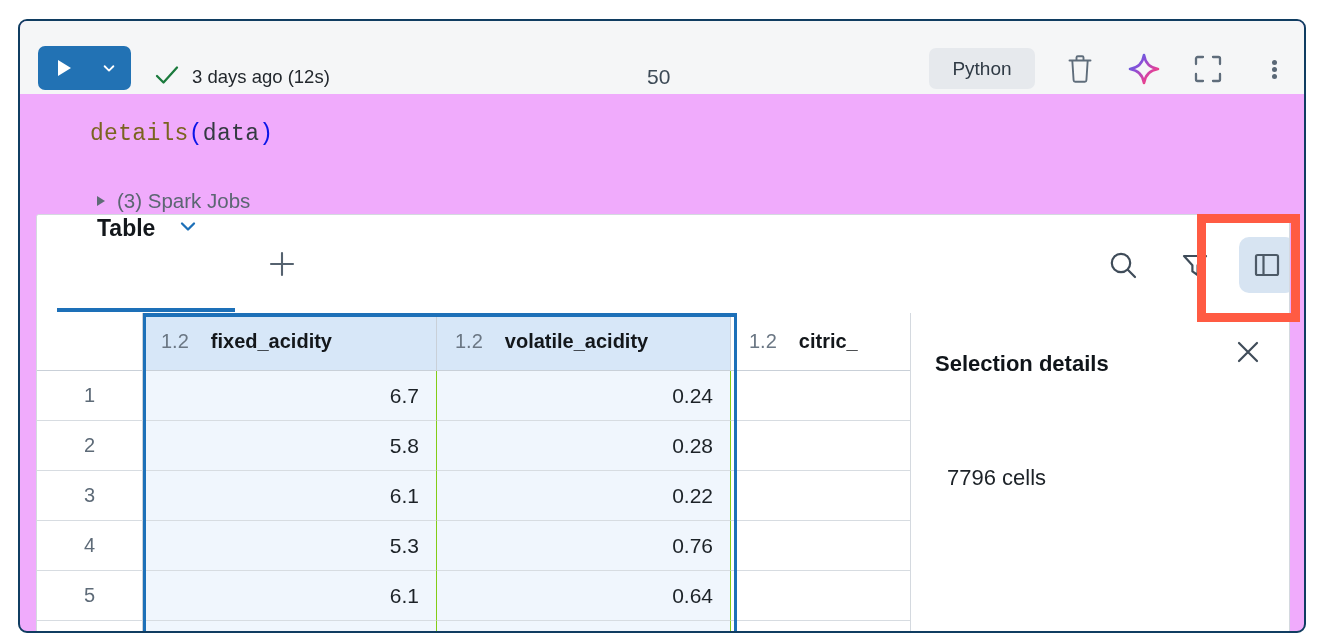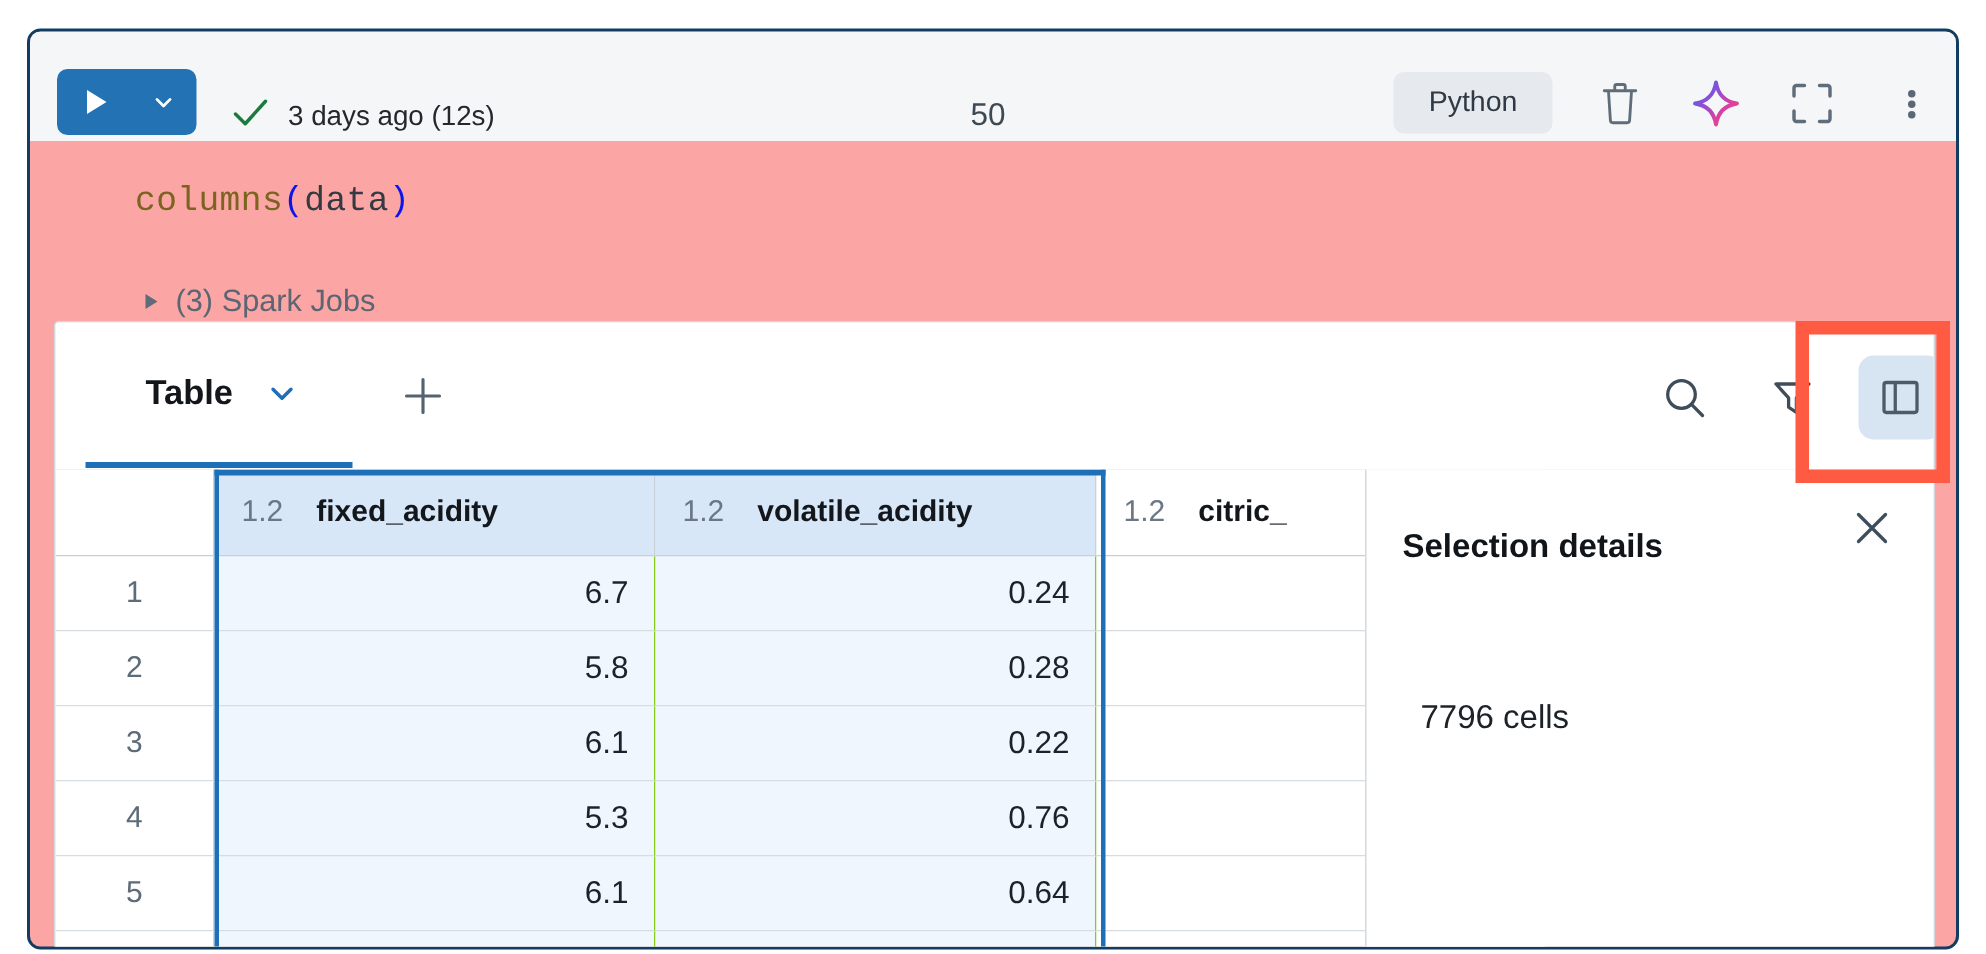--- a/index.html
+++ b/index.html
@@ -12,21 +12,21 @@
     overflow:hidden;
   }
 
   
   .cell-frame{
     position:absolute;
     left:18px; top:19px;
     width:1288px; height:614px;
     border:2px solid #103d61;
     border-radius:9px;
-    background:#fca5a5;
+    background:#f0abfc;
     box-sizing:border-box;
     overflow:hidden;
   }
 
   
   .cmdbar{
     position:absolute; left:0; top:0;
     width:100%; height:73px;
     background:#f5f6f7;
   }
@@ -112,21 +112,21 @@
     overflow:hidden;
   }
   .tabbar{
     position:absolute;left:0;top:0;width:100%;height:98px;
     background:#fff;
     border-bottom:1px solid #d9dee3;
   }
   .tab-table{
     position:absolute;left:20px;top:0;
     width:178px;height:97px;
-    display:flex;align-items:center;gap:22px;
+    display:flex;align-items:flex-start;gap:22px;
     padding-left:40px;
     box-sizing:border-box;
     border-bottom:4px solid #1d70b8;
     cursor:pointer;
   }
   .tab-label{ font-size:23px;font-weight:bold;color:#13171b;}
   .tab-plus{
     position:absolute;left:226px;top:30px;
     width:38px;height:38px;
     display:flex;align-items:center;justify-content:center;
@@ -316,21 +316,21 @@
 
     <div class="ico-btn ico-kebab">
       <div>
         <div class="kdot"></div>
           <div class="kdot"></div>
           <div class="kdot"></div>
       </div>
     </div>
   </div>
 
-  <div class="code-line"><span class="tok-fn">columns</span><span class="tok-paren">(</span><span class="tok-id">data</span><span class="tok-paren">)</span></div>
+  <div class="code-line"><span class="tok-fn">details</span><span class="tok-paren">(</span><span class="tok-id">data</span><span class="tok-paren">)</span></div>
 
   <div class="spark-row">
     <span class="tri-right"></span>
     <span class="spark-label">(3) Spark Jobs</span>
   </div>
 
   <div class="result-panel">
 
     <div class="tabbar">
       <div class="tab-table">

